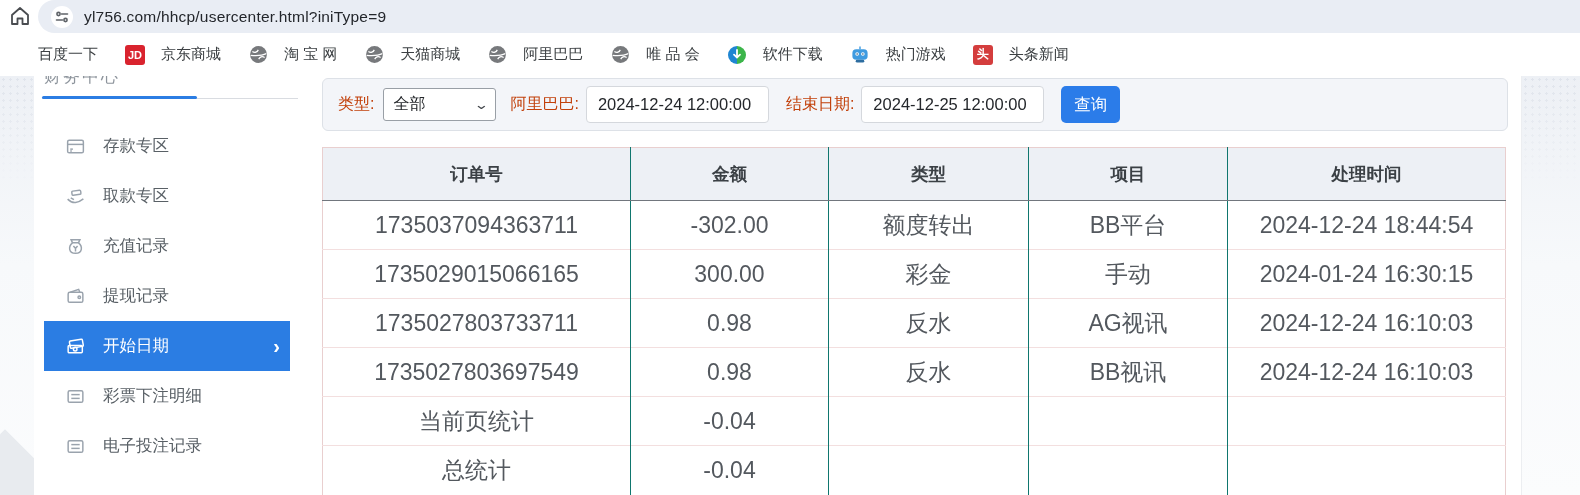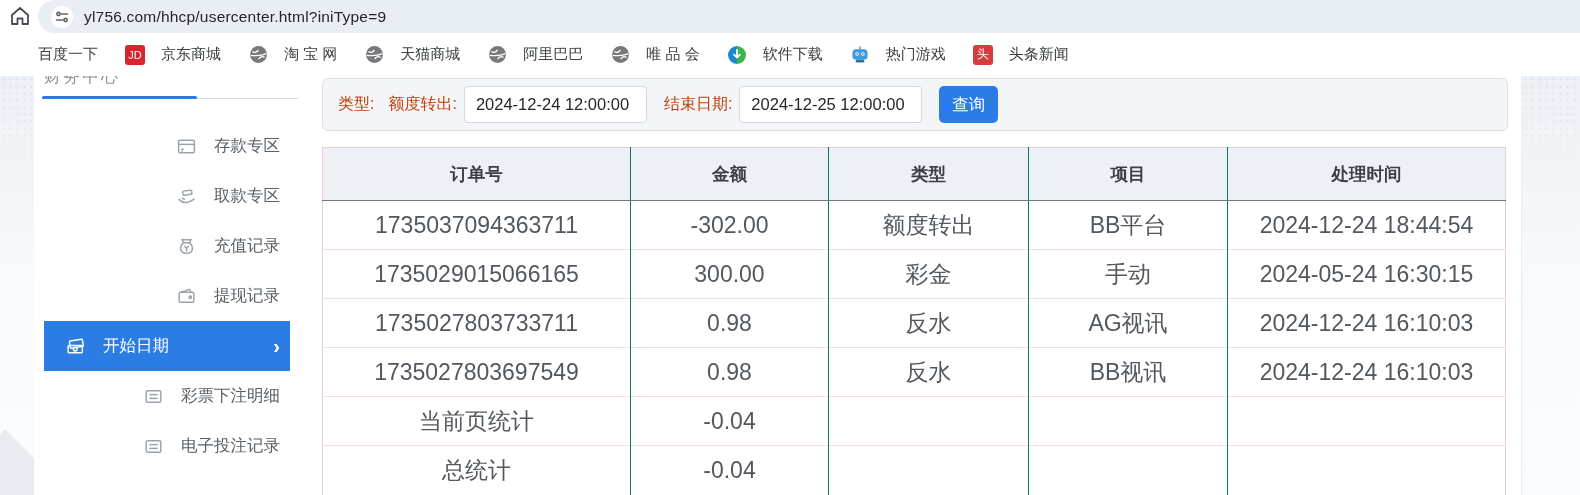--- a/index.html
+++ b/index.html
@@ -16,42 +16,42 @@
   .url-text { margin-left:11px; font-size:15.5px; color:#23262b; letter-spacing:.2px; }
 
   
   .bookmarks { position:absolute; left:0; top:33px; width:1580px; height:43px; background:#fff;
                display:flex; align-items:center; }
   .bm-item { display:flex; align-items:flex-start; gap:16px; margin-right:27px; cursor:pointer;
              font-size:15px; color:#3c4043; white-space:nowrap; }
   .bm-item:first-child { margin-left:2px; }
   .bm-ico { width:20px; height:20px; display:flex; align-items:center; justify-content:center; flex:0 0 auto; }
   .bm-ico svg { display:block; }
-  .sq-ico { width:20px; height:20px; border-radius:3px; color:#fff; font-size:11px; font-weight:normal;
+  .sq-ico { width:20px; height:20px; border-radius:3px; color:#fff; font-size:11px; font-weight:bold;
             display:flex; align-items:center; justify-content:center; }
 
   
   .strip { position:absolute; top:76px; bottom:0; background:linear-gradient(#edf0f5 0%, #f7f9fb 45%, #fbfcfd 100%); }
   .strip.left  { left:0; width:47px; border-right:1px solid #e7e9ed; overflow:hidden; }
   .strip.right { left:1521px; width:59px; border-left:1px solid #eceef1; }
   .strip .dots { position:absolute; left:0; top:0; right:0; height:110px;
      background-image:radial-gradient(#d4dae3 1px, transparent 1.2px);
      background-size:7px 7px; opacity:.55;
      -webkit-mask-image:linear-gradient(#000,transparent); mask-image:linear-gradient(#000,transparent); }
   .corner-tri { position:absolute; left:-38px; bottom:-38px; width:86px; height:86px;
                 background:#e8ebef; transform:rotate(45deg); }
 
   
   .sidebar { position:absolute; left:34px; top:76px; width:265px; bottom:0; background:#fff; overflow:hidden; }
   .side-title { position:absolute; left:10px; top:-11px; font-size:17px; color:#8d949c; letter-spacing:2px; }
   .tab-line-gray { position:absolute; left:8px; top:22px; width:256px; height:1px; background:#d9dce1; }
   .tab-line-blue { position:absolute; left:8px; top:20px; width:155px; height:3px; background:#2b7de3; border-radius:2px; }
   .side-list { position:absolute; left:0; top:45px; width:265px; }
   .side-item { height:50px; margin:0 9px 0 10px; display:flex; align-items:center; padding:0 10px 0 20px;
-               cursor:pointer; color:#596066; font-size:16.5px;justify-content:flex-end; }
+               cursor:pointer; color:#596066; font-size:16.5px; }
   .side-item .s-ico { width:22px; height:22px; margin-right:17px; display:flex; align-items:center; justify-content:center; }
   .side-item .s-ico svg { stroke:#9aa3ad; fill:none; stroke-width:1.4; }
   .side-item.active { background:#2b7de3; color:#fff; }
   .side-item.active .s-ico svg { stroke:#fff; }
   .side-item .chev { margin-left:auto; font-size:20px; font-weight:bold; color:#fff; display:none; line-height:1; }
   .side-item.active .chev { display:block; }
 
   
   .main { position:absolute; left:322px; top:76px; width:1188px; bottom:0; }
 
@@ -287,22 +287,26 @@
     <span class="s-label">电子投注记录</span>
 
   </div>
 </div>
 </div>
 
 <div class="main">
 
   <div class="filterbar">
     <span class="f-label">类型:</span>
+    <div class="f-select">
+      <span>全部</span>
+      <span class="car">⌄</span>
+    </div>
     <span class="gap14"></span>
-    <span class="f-label">额度转出:</span>
+    <span class="f-label">阿里巴巴:</span>
     <input class="f-input" value="2024-12-24 12:00:00" style="">
     <span class="gap16"></span>
     <span class="f-label">结束日期:</span>
     <input class="f-input" value="2024-12-25 12:00:00" style="">
     <button class="query-btn">查询</button>
   </div>
 
   <div class="tbl-wrap">
     <table>
       <colgroup>
@@ -327,21 +331,21 @@
             <td>-302.00</td>
             <td>额度转出</td>
             <td>BB平台</td>
             <td>2024-12-24 18:44:54</td>
           </tr>
           <tr>
             <td>1735029015066165</td>
             <td>300.00</td>
             <td>彩金</td>
             <td>手动</td>
-            <td>2024-05-24 16:30:15</td>
+            <td>2024-01-24 16:30:15</td>
           </tr>
           <tr>
             <td>1735027803733711</td>
             <td>0.98</td>
             <td>反水</td>
             <td>AG视讯</td>
             <td>2024-12-24 16:10:03</td>
           </tr>
           <tr>
             <td>1735027803697549</td>

